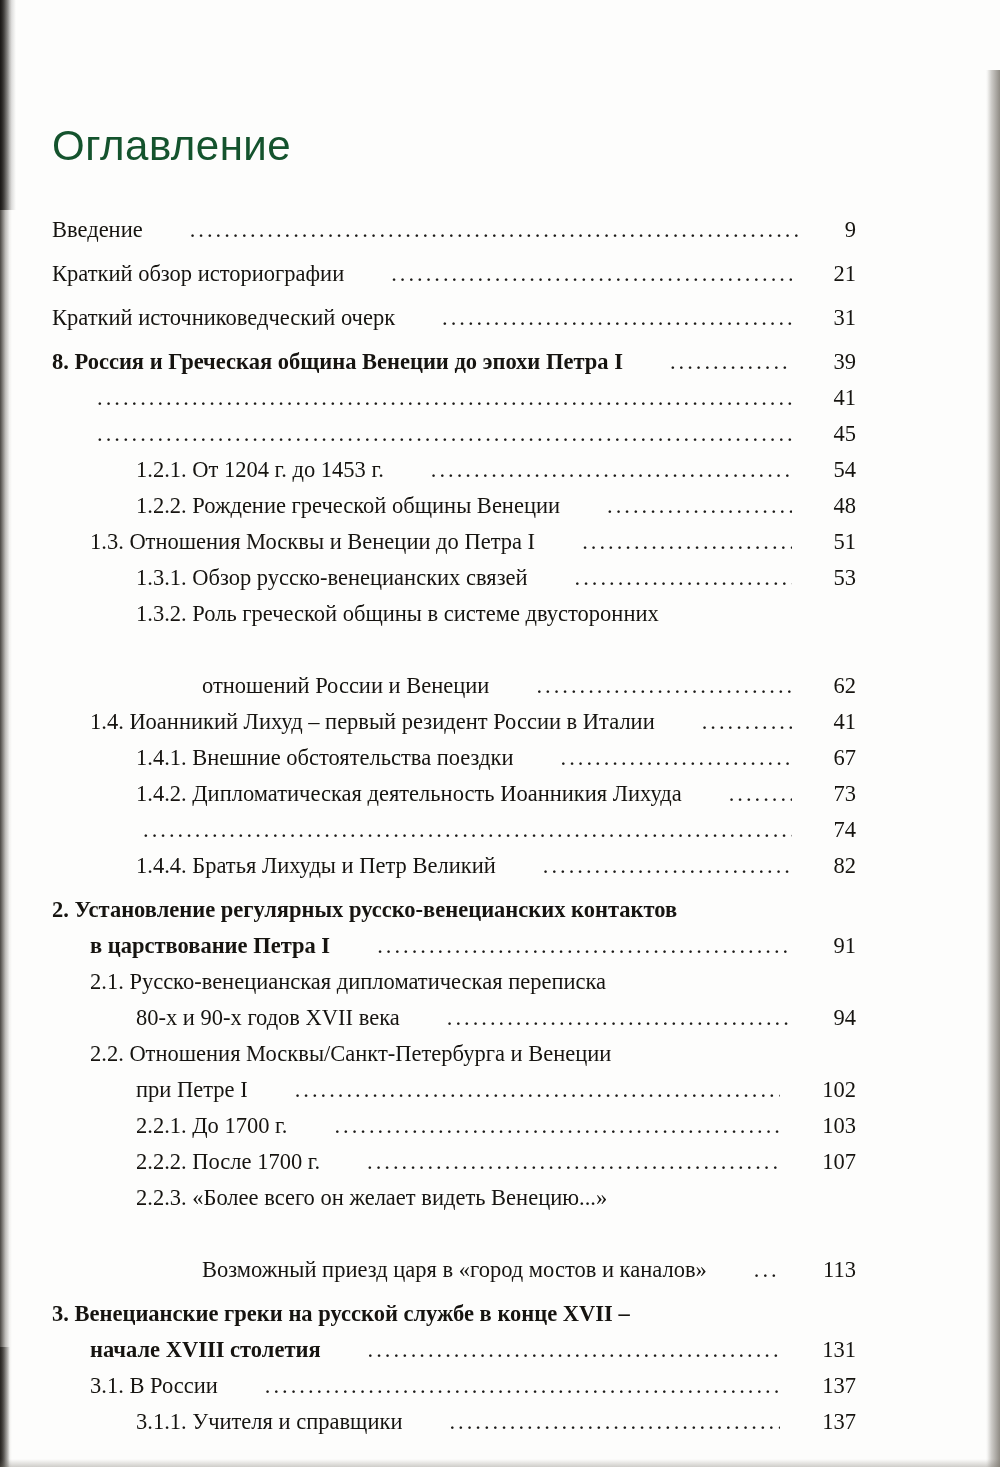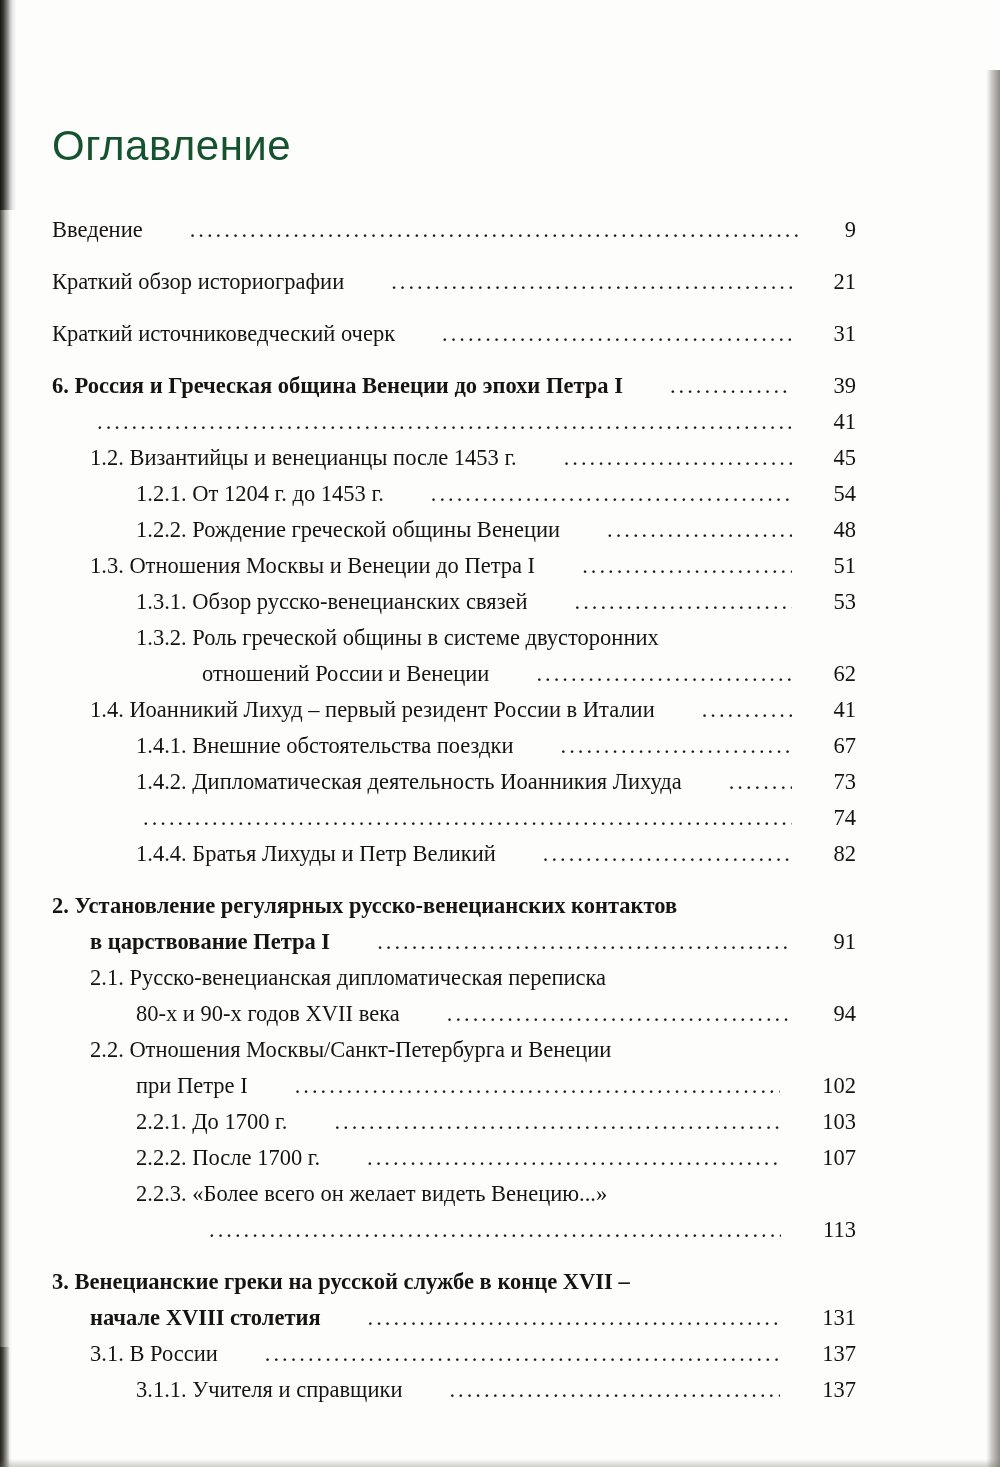--- a/index.html
+++ b/index.html
@@ -51,26 +51,26 @@
     margin:0 0 42px 0;
   }
   .toc{width:804px;}
   .row{
     display:flex;
     align-items:flex-start;
     line-height:36px;
     font-size:22.5px;
     gap:40px;
   }
-  .row.sp{margin-top:16px;}
+  .row.sp{margin-top:8px;}
   .row.bold .entry-text{font-weight:700;}
   .ind0{margin-left:0;}
   .ind1{margin-left:38px;}
   .ind2{margin-left:84px;}
-  .ind3{margin-left:150px;}
+  .ind3{margin-left:150px;margin-top:36px;}
   .entry-text{white-space:nowrap;}
   .leader{
     flex:1;
     overflow:hidden;
     white-space:nowrap;
     letter-spacing:3px;
     margin-left:7px;
     margin-right:2px;
     font-weight:400;
     color:#1c1a17;
@@ -102,30 +102,29 @@
     <span class="entry-text">Краткий обзор историографии</span>
     <span class="leader">................................................................................................................................................................</span>
     <span class="pagenum">21</span>
   </div>
       <div class="row ind0 sp">
     <span class="entry-text">Краткий источниковедческий очерк</span>
     <span class="leader">................................................................................................................................................................</span>
     <span class="pagenum">31</span>
   </div>
       <div class="row ind0 bold sp">
-    <span class="entry-text">6. Россия и Греческая община Венеции до эпохи Петра I</span>
+    <span class="entry-text">8. Россия и Греческая община Венеции до эпохи Петра I</span>
     <span class="leader">................................................................................................................................................................</span>
     <span class="pagenum">39</span>
   </div>
       <div class="row ind1">
     <span class="leader">................................................................................................................................................................</span>
     <span class="pagenum">41</span>
   </div>
       <div class="row ind1">
-    <span class="entry-text">1.2. Византийцы и венецианцы после 1453 г.</span>
     <span class="leader">................................................................................................................................................................</span>
     <span class="pagenum">45</span>
   </div>
       <div class="row ind2">
     <span class="entry-text">1.2.1. От 1204 г. до 1453 г.</span>
     <span class="leader">................................................................................................................................................................</span>
     <span class="pagenum">54</span>
   </div>
       <div class="row ind2">
     <span class="entry-text">1.2.2. Рождение греческой общины Венеции</span>
@@ -210,20 +209,21 @@
       <div class="row ind2">
     <span class="entry-text">2.2.2. После 1700 г.</span>
     <span class="leader">................................................................................................................................................................</span>
     <span class="pagenum">107</span>
   </div>
       <div class="row ind2">
     <span class="entry-text">2.2.3. «Более всего он желает видеть Венецию...»</span>
 
   </div>
       <div class="row ind3">
+    <span class="entry-text">Возможный приезд царя в «город мостов и каналов»</span>
     <span class="leader">................................................................................................................................................................</span>
     <span class="pagenum">113</span>
   </div>
       <div class="row ind0 bold sp">
     <span class="entry-text">3. Венецианские греки на русской службе в конце XVII –</span>
 
   </div>
       <div class="row ind1 bold">
     <span class="entry-text">начале XVIII столетия</span>
     <span class="leader">................................................................................................................................................................</span>

